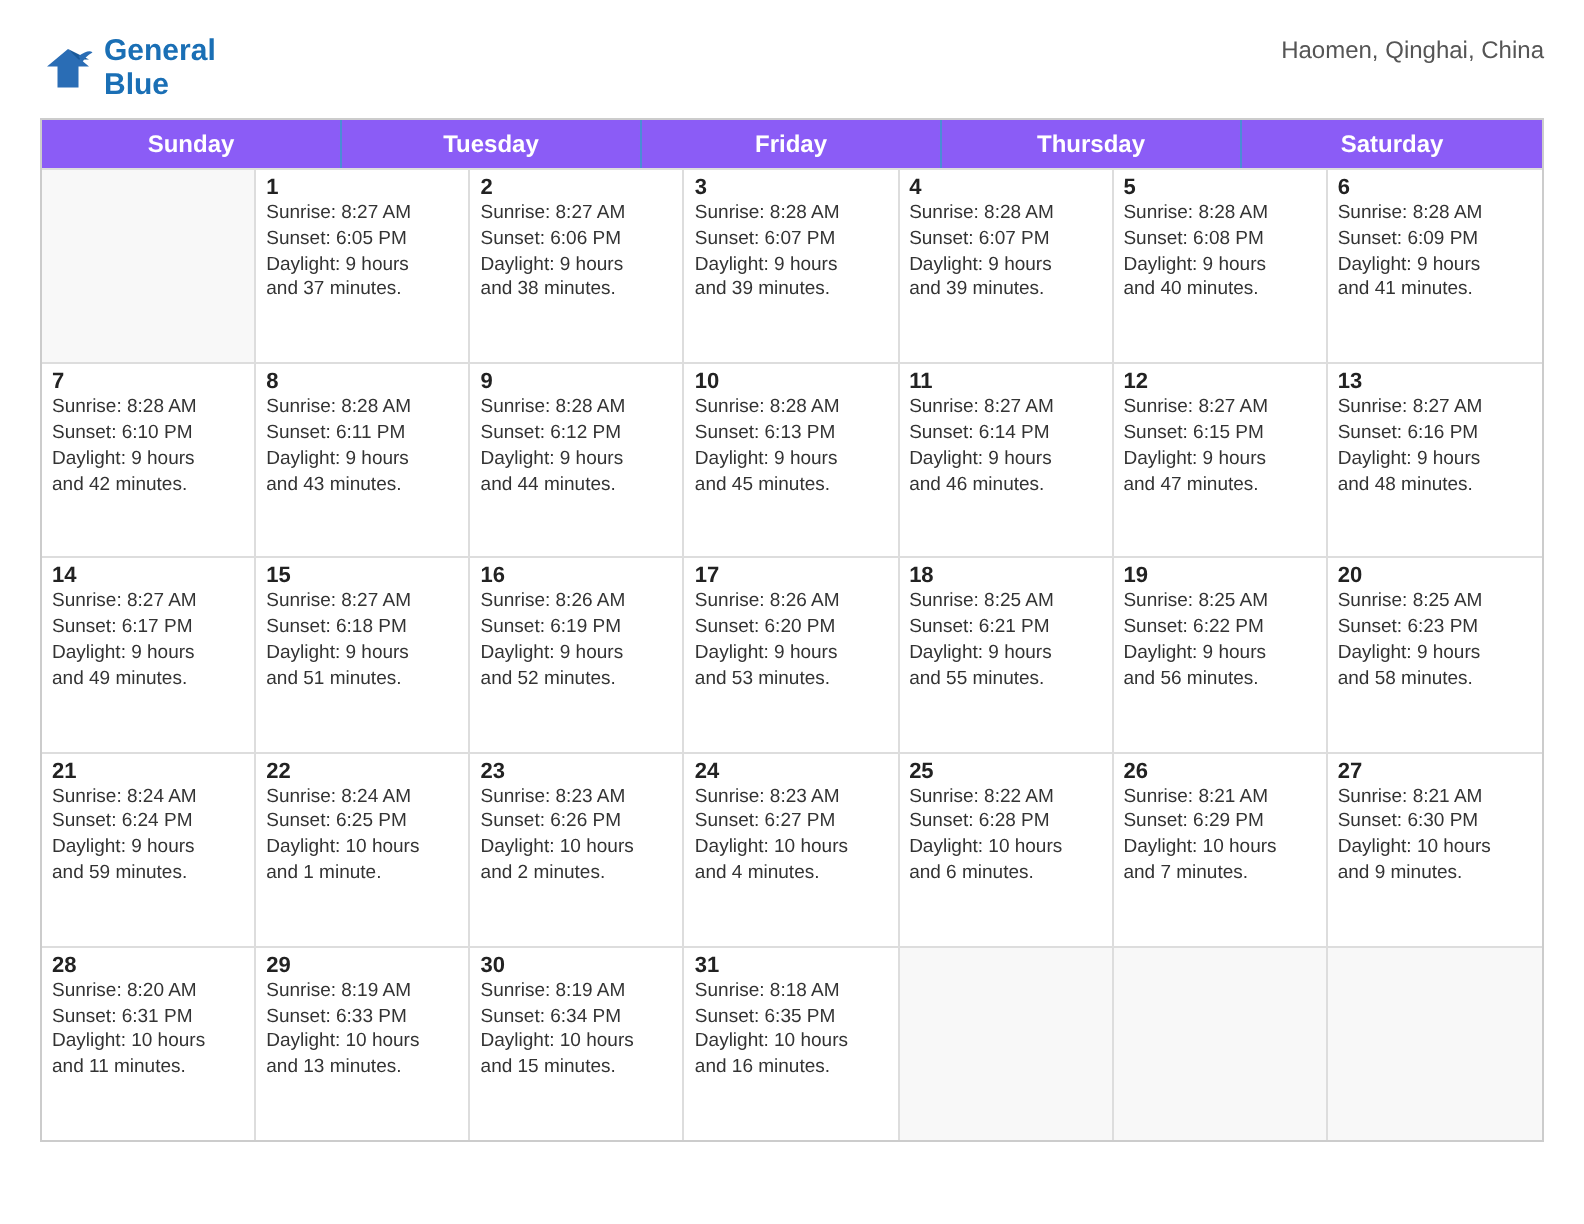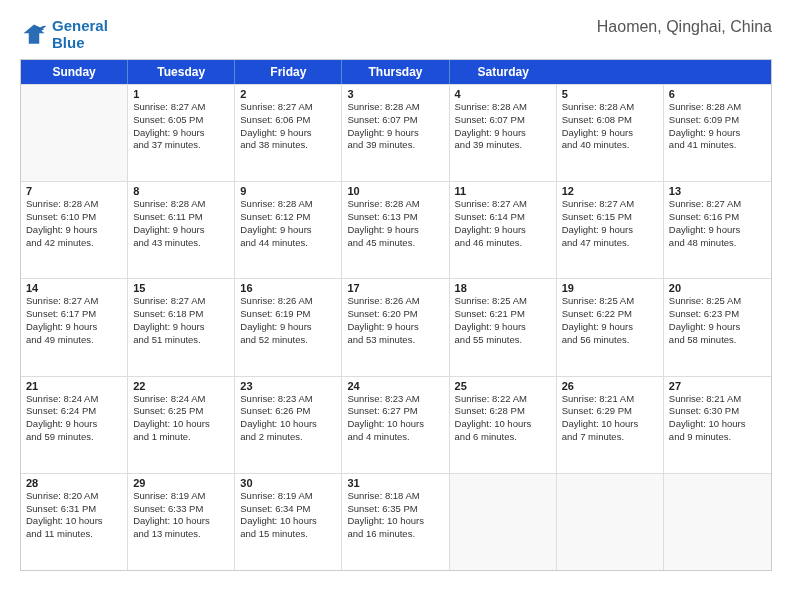--- a/index.html
+++ b/index.html
@@ -44,34 +44,34 @@
     .title-area {
       text-align: right;
     }
     .title-area h1 {
       font-size: 32px;
       font-weight: normal;
       color: #222;
       line-height: 1.1;
     }
     .title-area h2 {
-      font-size: 16px;
+      font-size: 12px;
       font-weight: normal;
       color: #555;
     }
     .calendar {
       flex: 1;
       display: flex;
       flex-direction: column;
       border: 1px solid #ccc;
     }
     .cal-header {
       display: grid;
-      grid-template-columns: repeat(7, 1fr);
-      background: #1d4ed8;
+      grid-template-columns: repeat(5, 1fr);
+      background: #8b5cf6;
     }
     .cal-header-cell {
       color: white;
       font-size: 12px;
       font-weight: bold;
       text-align: center;
       padding: 5px 2px;
       border-right: 1px solid #4a8dd5;
     }
     .cal-header-cell:last-child {

